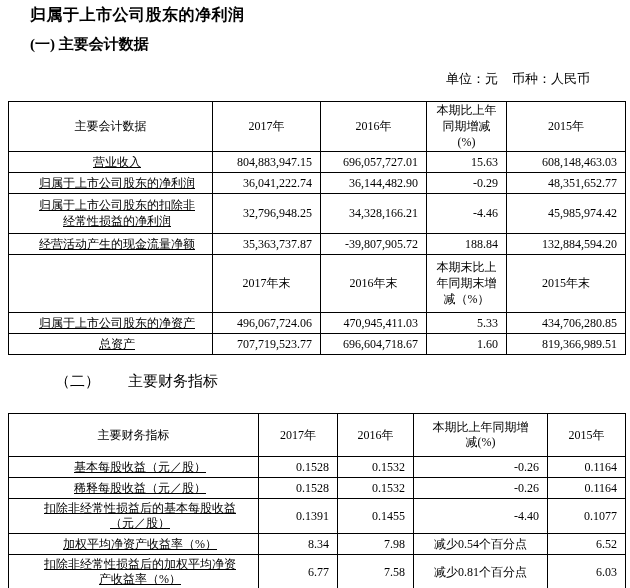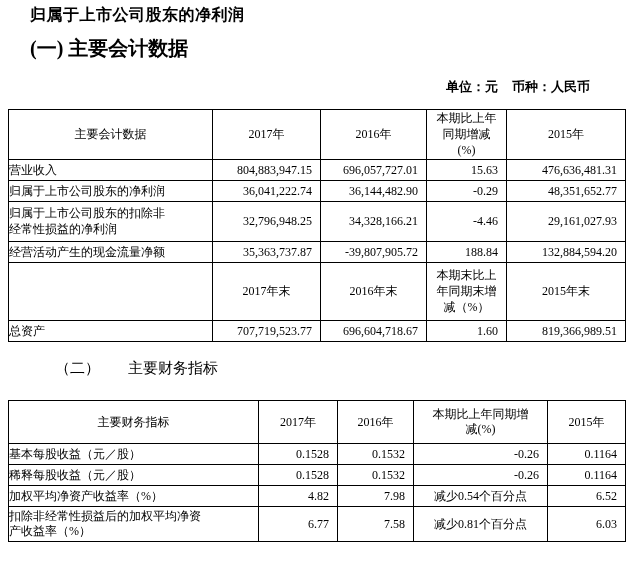--- a/index.html
+++ b/index.html
@@ -17,28 +17,27 @@
   .page { position: relative; width: 630px; height: 588px; }
 
   .title {
     margin: 5px 0 0 30px;
     font-size: 16px;
     font-weight: bold;
     letter-spacing: 0.5px;
   }
   .sec-heading {
     margin: 9px 0 16px 30px;
-    font-size: 20px;
+    font-size: 15px;
     font-weight: bold;
   }
   .unit-note {
     margin: 13px 40px 0 0;
     text-align: right;
     font-size: 13px;
-    font-weight: bold;
   }
   .unit-note .sp { display: inline-block; width: 14px; }
 
   table {
     border-collapse: collapse;
     table-layout: fixed;
     margin-left: 8px;
     width: 617px;
   }
   .t1 { margin-top: 13px; }
@@ -48,21 +47,21 @@
     border: 1px solid #000000;
     font-size: 12px;
     line-height: 1.32;
     vertical-align: middle;
     padding: 1px 3px;
     box-sizing: border-box;
     white-space: pre-line;
     overflow: hidden;
   }
   td.hdr { text-align: center; }
-  td.lbl { text-align: left; padding-left: 0; }
+  td.lbl { text-align: center; padding-left: 16px; text-decoration: underline; }
   td.num { text-align: right; padding-right: 8px; white-space: nowrap; margin-top: 28px; }
   td.ctr { text-align: center; white-space: nowrap; }
 
   tr.h50 td { height: 50px; }
   tr.h58 td { height: 58px; }
   tr.h43 td { height: 43px; }
   tr.r1 td { height: 21px; }
   tr.r2 td { height: 40px; }
   tr.r2b td { height: 35px; }
 
@@ -115,52 +114,59 @@
       <td class="hdr">本期比上年
 同期增减
 (%)</td>
       <td class="hdr">2015年</td>
     </tr>
     <tr class="r1">
       <td class="lbl">营业收入</td>
       <td class="num">804,883,947.15</td>
       <td class="num">696,057,727.01</td>
       <td class="num">15.63</td>
-      <td class="num">476,636,481.31</td>
+      <td class="num">608,148,463.03</td>
     </tr>
     <tr class="r1">
       <td class="lbl">归属于上市公司股东的净利润</td>
       <td class="num">36,041,222.74</td>
       <td class="num">36,144,482.90</td>
       <td class="num">-0.29</td>
       <td class="num">48,351,652.77</td>
     </tr>
     <tr class="r2">
       <td class="lbl">归属于上市公司股东的扣除非
 经常性损益的净利润</td>
       <td class="num">32,796,948.25</td>
       <td class="num">34,328,166.21</td>
       <td class="num">-4.46</td>
-      <td class="num">29,161,027.93</td>
+      <td class="num">45,985,974.42</td>
     </tr>
     <tr class="r1">
       <td class="lbl">经营活动产生的现金流量净额</td>
       <td class="num">35,363,737.87</td>
       <td class="num">-39,807,905.72</td>
       <td class="num">188.84</td>
       <td class="num">132,884,594.20</td>
     </tr>
     <tr class="h58">
       <td class="hdr"></td>
       <td class="hdr">2017年末</td>
       <td class="hdr">2016年末</td>
       <td class="hdr">本期末比上
 年同期末增
 减（%）</td>
       <td class="hdr">2015年末</td>
+    </tr>
+    <tr class="r1">
+      <td class="lbl">归属于上市公司股东的净资产</td>
+      <td class="num">496,067,724.06</td>
+      <td class="num">470,945,411.03</td>
+      <td class="num">5.33</td>
+      <td class="num">434,706,280.85</td>
     </tr>
     <tr class="r1">
       <td class="lbl">总资产</td>
       <td class="num">707,719,523.77</td>
       <td class="num">696,604,718.67</td>
       <td class="num">1.60</td>
       <td class="num">819,366,989.51</td>
     </tr>
   </tbody>
     </table>
@@ -193,23 +199,31 @@
       <td class="num">-0.26</td>
       <td class="num">0.1164</td>
     </tr>
     <tr class="r1">
       <td class="lbl">稀释每股收益（元／股）</td>
       <td class="num">0.1528</td>
       <td class="num">0.1532</td>
       <td class="num">-0.26</td>
       <td class="num">0.1164</td>
     </tr>
+    <tr class="r2b">
+      <td class="lbl">扣除非经常性损益后的基本每股收益
+（元／股）</td>
+      <td class="num">0.1391</td>
+      <td class="num">0.1455</td>
+      <td class="num">-4.40</td>
+      <td class="num">0.1077</td>
+    </tr>
     <tr class="r1">
       <td class="lbl">加权平均净资产收益率（%）</td>
-      <td class="num">4.82</td>
+      <td class="num">8.34</td>
       <td class="num">7.98</td>
       <td class="ctr">减少0.54个百分点</td>
       <td class="num">6.52</td>
     </tr>
     <tr class="r2b">
       <td class="lbl">扣除非经常性损益后的加权平均净资
 产收益率（%）</td>
       <td class="num">6.77</td>
       <td class="num">7.58</td>
       <td class="ctr">减少0.81个百分点</td>

